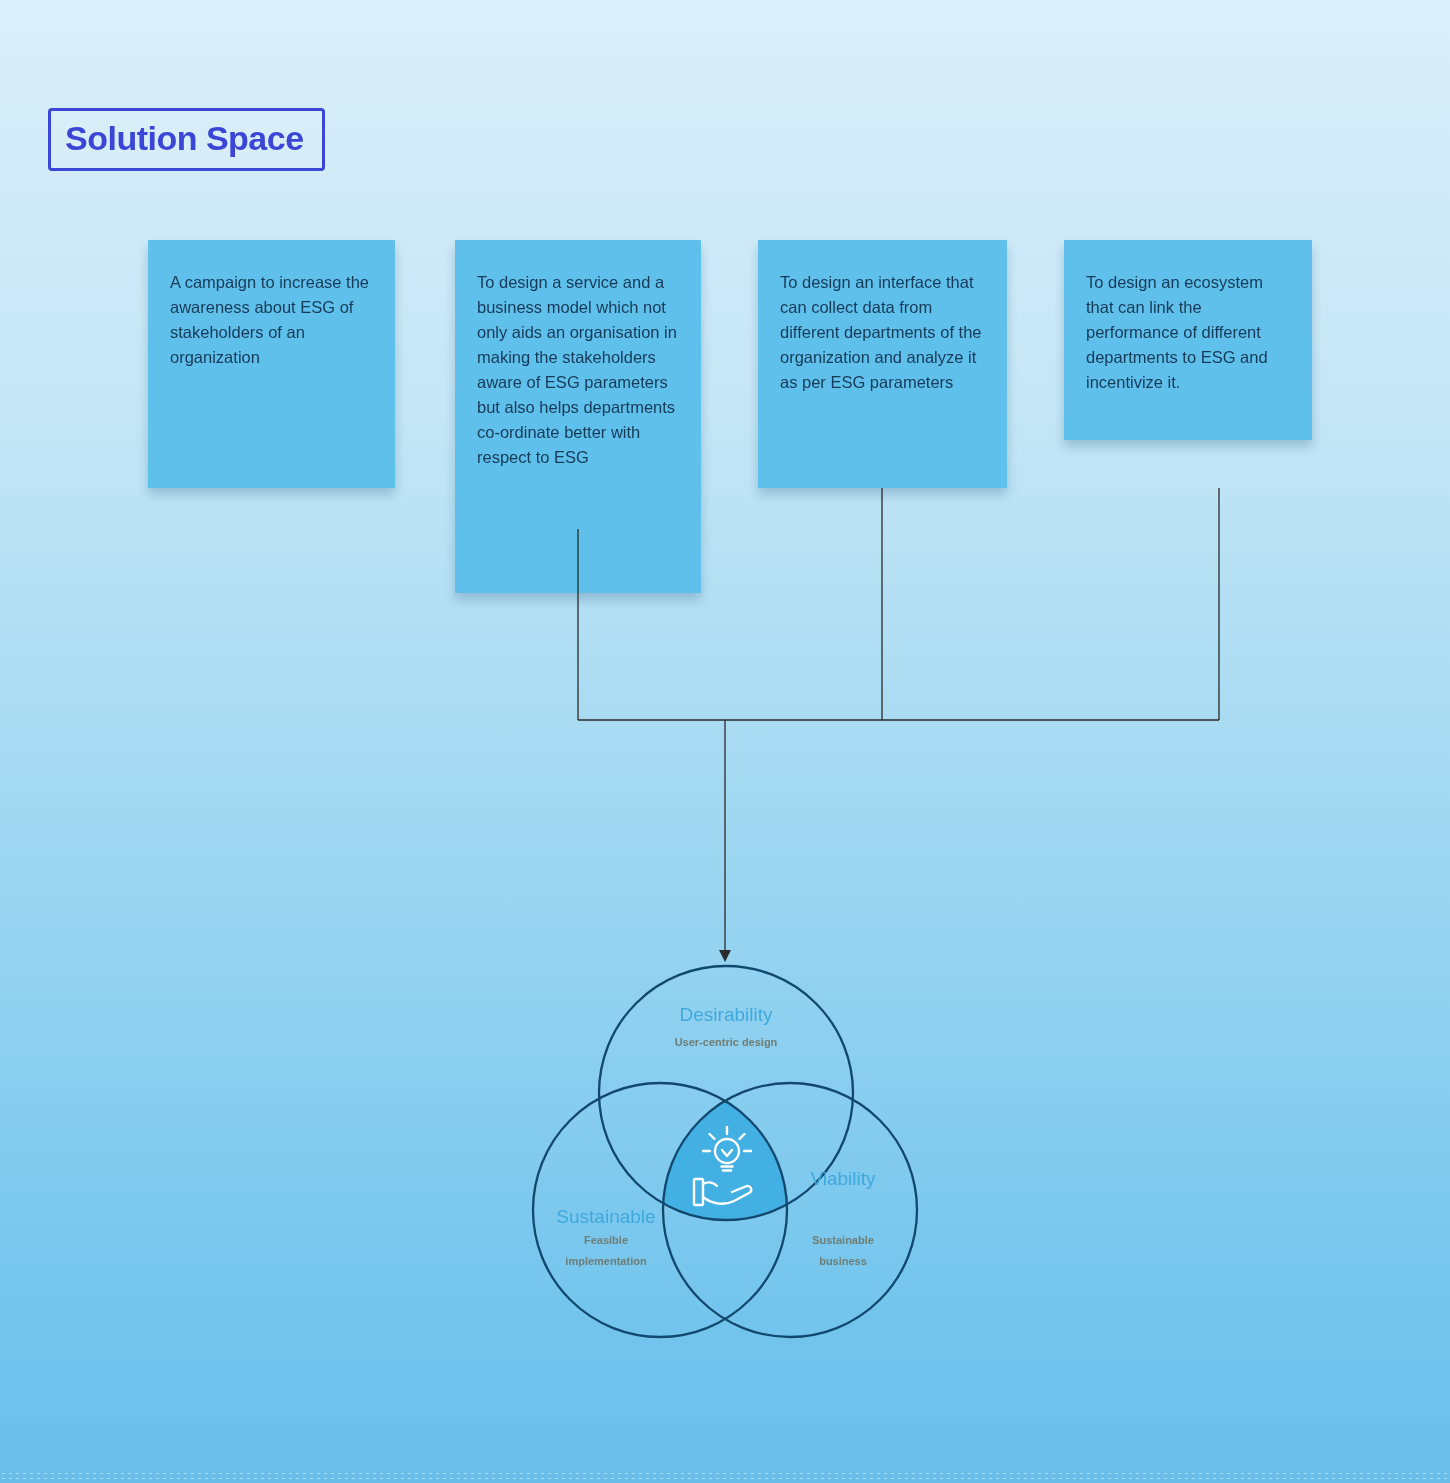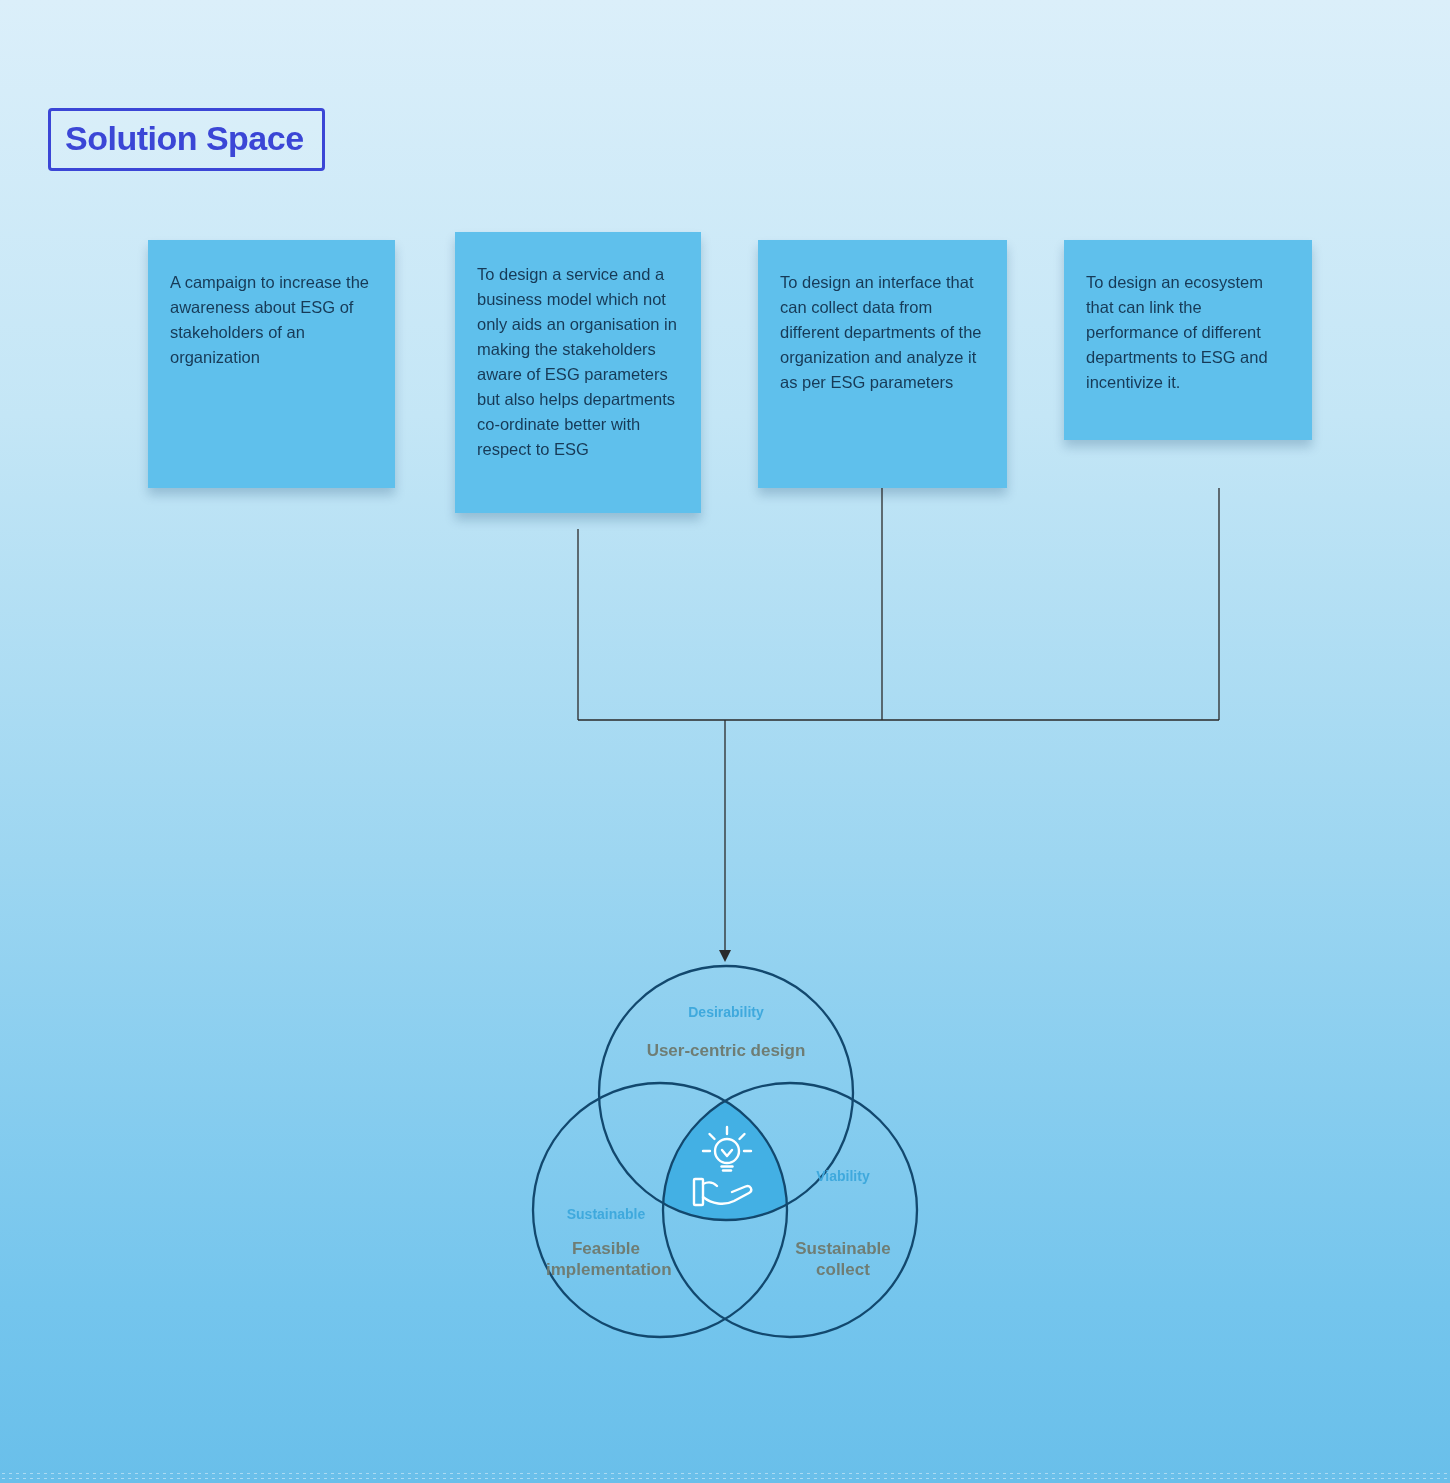--- a/index.html
+++ b/index.html
@@ -28,38 +28,37 @@
   .card{
     position:absolute;
     background:#5fc0ec;
     box-shadow:0 7px 10px rgba(10,60,100,0.22);
     color:#173a57;
     font-size:16.5px;line-height:25px;
     padding:30px 22px;
     box-sizing:border-box;
   }
   .card1{left:148px;top:240px;width:247px;height:248px;}
-  .card2{left:455px;top:232px;width:246px;height:281px;}
+  .card2{left:455px;top:240px;width:246px;height:353px;}
   .card3{left:758px;top:240px;width:249px;height:248px;}
   .card4{left:1064px;top:240px;width:248px;height:200px;}
   
   #diagram{
     position:absolute;left:0;top:0;width:1450px;height:1483px;
   }
   
   .venn-label{
     position:absolute;transform:translateX(-50%);
-    text-align:center;color:#3fa9dd;font-weight:bold;font-size:14px;
+    text-align:center;color:#3fa9dd;font-weight:normal;font-size:19px;
     white-space:nowrap;
   }
   .venn-sublabel{
     position:absolute;transform:translateX(-50%);
-    text-align:center;color:#6f7d74;font-weight:bold;font-size:17px;
+    text-align:center;color:#6f7d74;font-weight:bold;font-size:11px;
     line-height:21px;
-    margin-top:8px;
   }
   .lbl-desirability{left:726px;top:1004px;}
   .sub-desirability{left:726px;top:1032px;width:220px;}
   .lbl-feasibility{left:606px;top:1206px;}
   .sub-feasibility{left:606px;top:1230px;width:120px;}
   .lbl-viability{left:843px;top:1168px;}
   .sub-viability{left:843px;top:1230px;width:100px;}
   
   .bottom-edge{
     position:absolute;left:0;bottom:0;width:1450px;height:12px;
@@ -121,16 +120,16 @@
     </g>
   </svg>
 
   <div class="venn-label lbl-desirability">Desirability</div>
   <div class="venn-sublabel sub-desirability">User-centric design</div>
 
   <div class="venn-label lbl-feasibility">Sustainable</div>
   <div class="venn-sublabel sub-feasibility">Feasible implementation</div>
 
   <div class="venn-label lbl-viability">Viability</div>
-  <div class="venn-sublabel sub-viability">Sustainable collect</div>
+  <div class="venn-sublabel sub-viability">Sustainable business</div>
 
   <div class="bottom-edge"></div>
 </div>
 
 </body></html>

